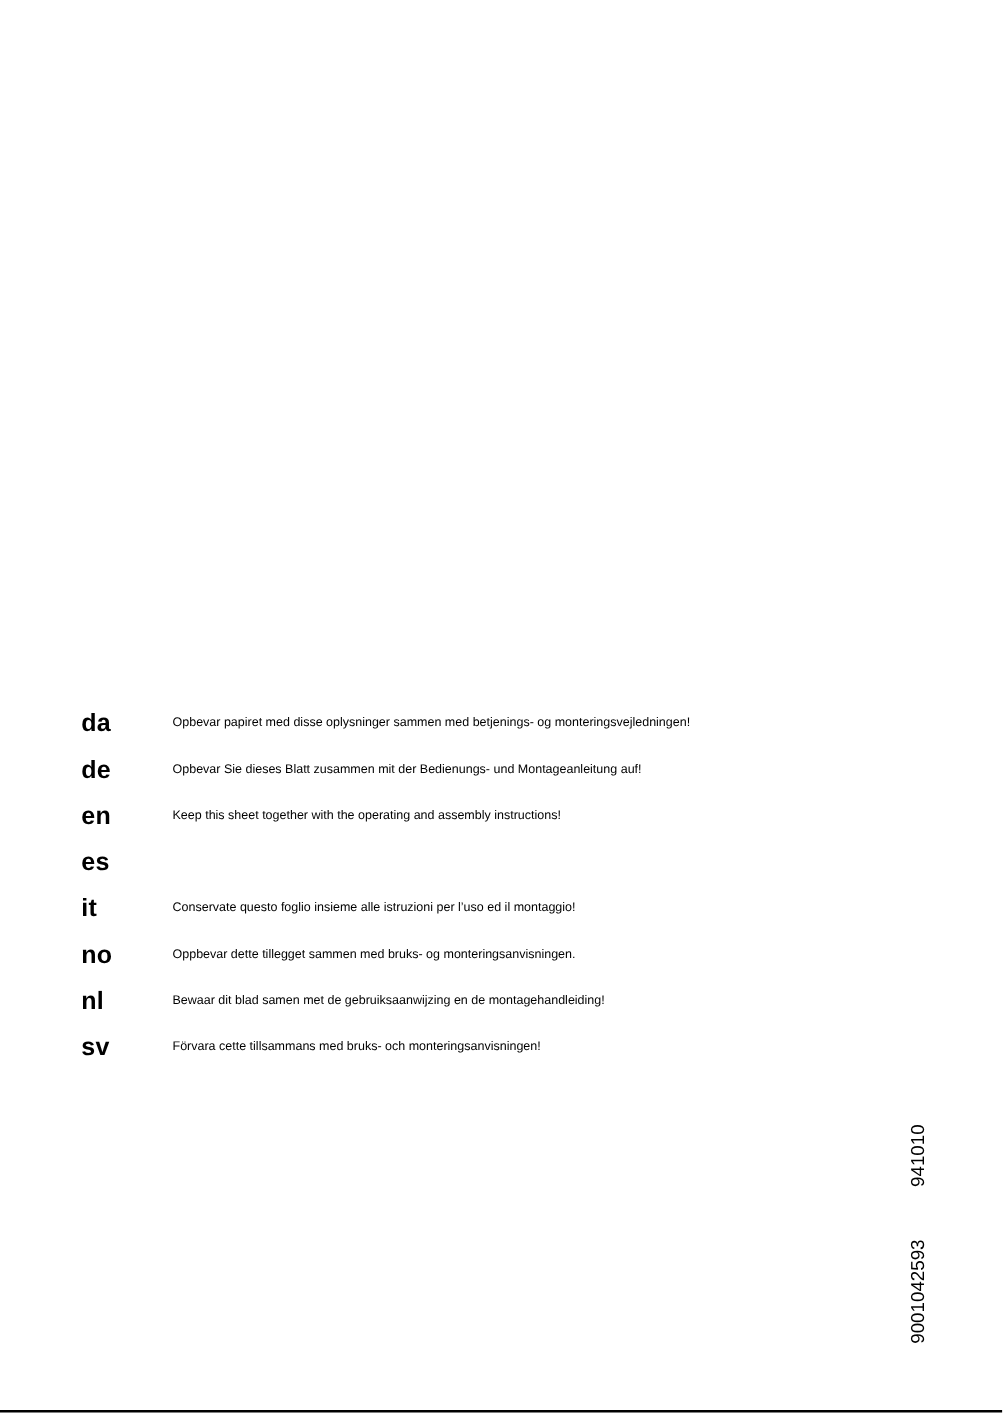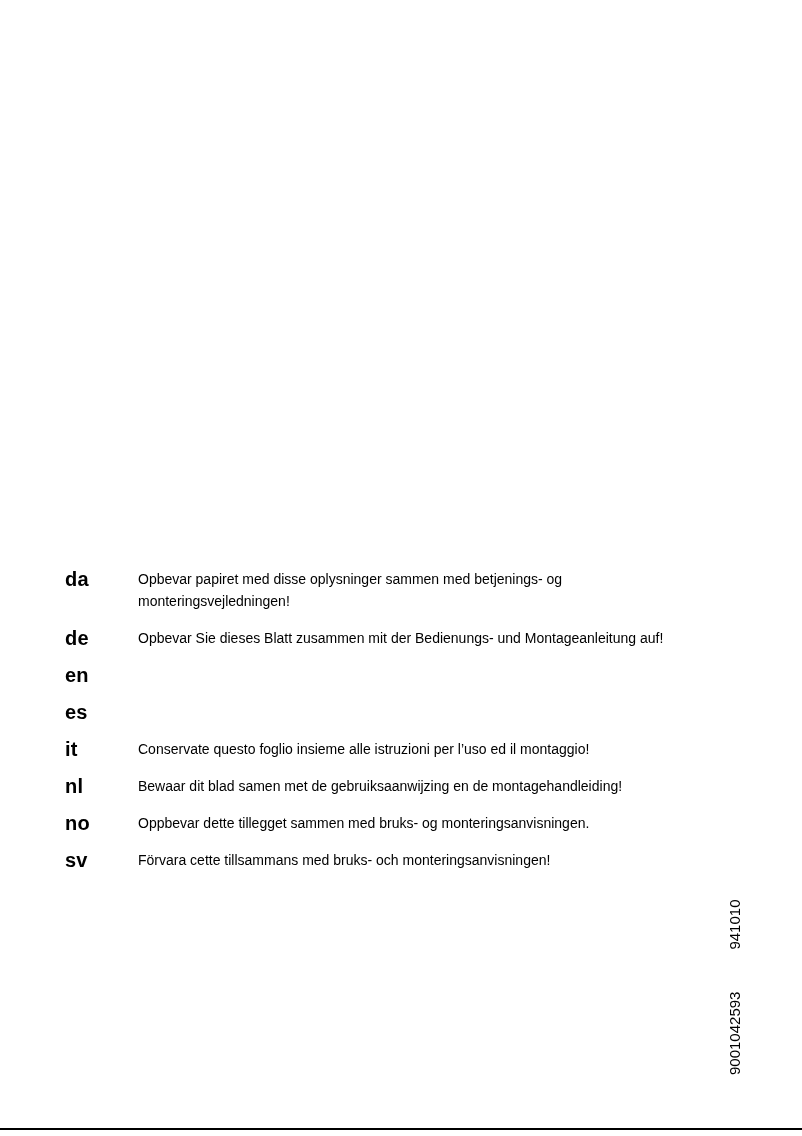--- a/index.html
+++ b/index.html
@@ -32,21 +32,21 @@
   }
   .entry .lang {
     flex: 0 0 73px;
     font-size: 20px;
     font-weight: bold;
     line-height: 22px;
     letter-spacing: 0.2px;
   }
   .entry .text {
     flex: 1 1 auto;
-    font-size: 14px;
+    font-size: 10px;
     line-height: 22px;
     max-width: 575px;
   }
   .side-code {
     position: absolute;
     top: 970px;
     left: 640px;
     width: 190px;
     height: 20px;
     transform: rotate(-90deg);
@@ -79,35 +79,36 @@
       <div class="entry">
         <span class="lang">da</span>
         <span class="text">Opbevar papiret med disse oplysninger sammen med betjenings- og monteringsvejledningen!</span>
       </div>
       <div class="entry">
         <span class="lang">de</span>
         <span class="text">Opbevar Sie dieses Blatt zusammen mit der Bedienungs- und Montageanleitung auf!</span>
       </div>
       <div class="entry">
         <span class="lang">en</span>
+        <span class="text">Keep this sheet together with the operating and assembly instructions!</span>
       </div>
       <div class="entry">
         <span class="lang">es</span>
       </div>
       <div class="entry">
         <span class="lang">it</span>
         <span class="text">Conservate questo foglio insieme alle istruzioni per l’uso ed il montaggio!</span>
       </div>
       <div class="entry">
+        <span class="lang">no</span>
+        <span class="text">Oppbevar dette tillegget sammen med bruks- og monteringsanvisningen.</span>
+      </div>
+      <div class="entry">
         <span class="lang">nl</span>
         <span class="text">Bewaar dit blad samen met de gebruiksaanwijzing en de montagehandleiding!</span>
-      </div>
-      <div class="entry">
-        <span class="lang">no</span>
-        <span class="text">Oppbevar dette tillegget sammen med bruks- og monteringsanvisningen.</span>
       </div>
       <div class="entry">
         <span class="lang">sv</span>
         <span class="text">Förvara cette tillsammans med bruks- och monteringsanvisningen!</span>
       </div>
     </div>
 
   <div class="side-code">
     <span>9001042593</span>
     <span class="gap"></span>

